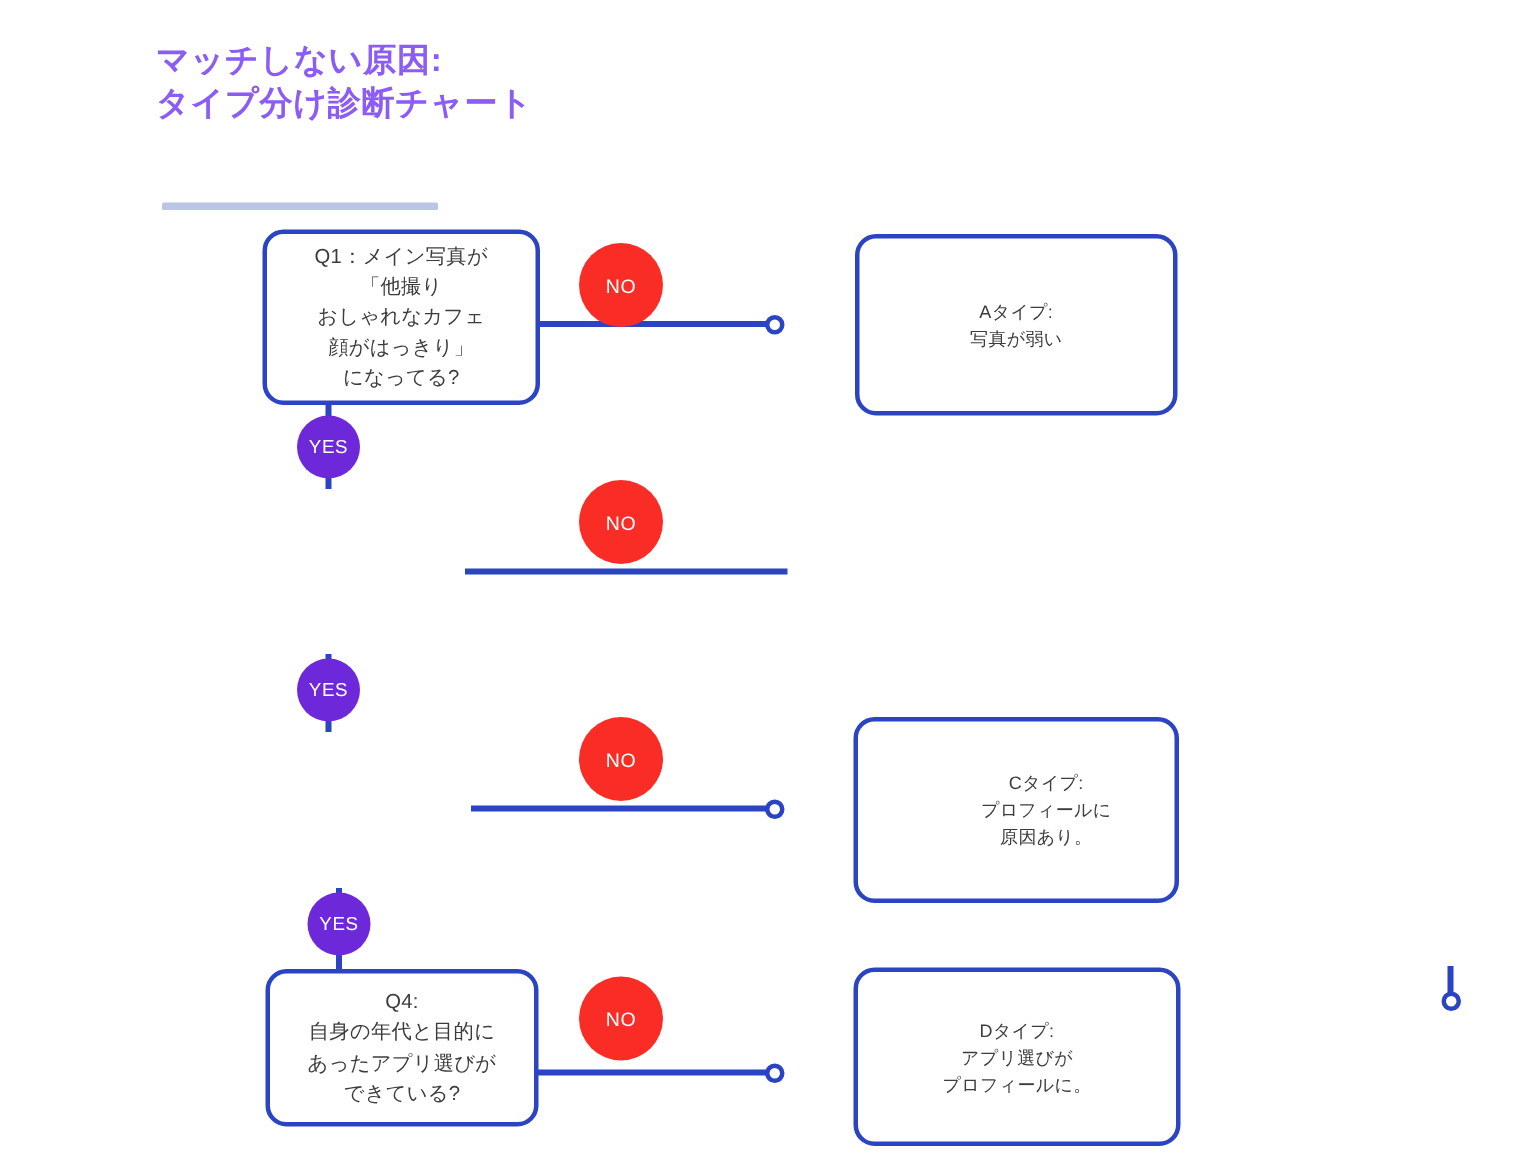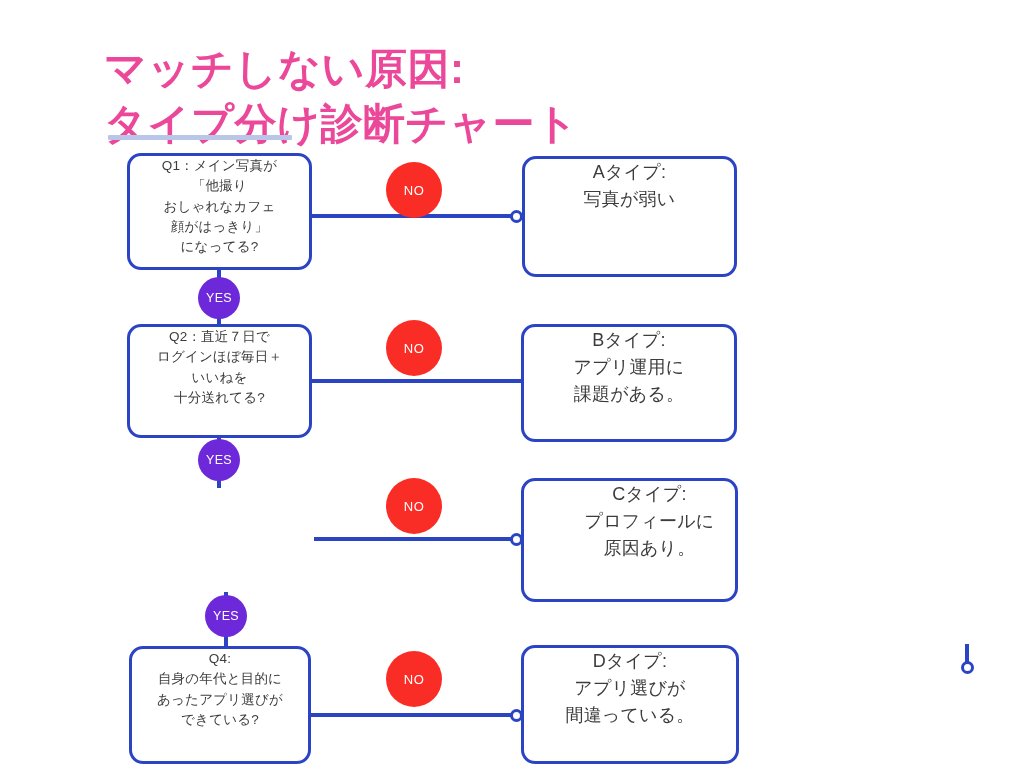--- a/index.html
+++ b/index.html
@@ -19,60 +19,62 @@
   #canvas {
     position: absolute;
     inset: 0;
     width: 1024px;
     height: 768px;
   }
   
   .title {
     position: absolute;
     left: 104px;
-    top: 42px;
+    top: 26px;
     width: 700px;
-    font-size: 42px;
+    font-size: 22px;
     font-weight: bold;
     line-height: 1.30;
     letter-spacing: 0.5px;
-    color: #ec4899;
+    color: #8b5cf6;
     white-space: pre-line;
   }
   .title-rule {
     position: absolute;
     left: 108px;
     top: 135px;
     width: 184px;
     height: 5px;
     background: #b9c6e8;
     border-radius: 1px;
   }
   
   .node {
     position: absolute;
     box-sizing: border-box;
     border: 3px solid #2b44c4;
     border-radius: 14px;
     background: #ffffff;
     display: flex;
+    align-items: center;
     justify-content: center;
     text-align: center;
     z-index: 3;
+    margin-left: 48px;
   }
   .node .node-text {
     white-space: pre-line;
     font-size: 13.5px;
     line-height: 1.50;
     color: #3c3c3c;
     letter-spacing: 0.2px;
     padding: 0 6px;
   }
   .node.question .node-text { font-size: 13.5px; }
-  .node.result   .node-text { font-size: 18px; }
+  .node.result   .node-text { font-size: 12px; }
 
   
   .hline {
     position: absolute;
     height: 4px;
     background: #2b44c4;
     z-index: 1;
   }
   .vline {
     position: absolute;
@@ -145,69 +147,58 @@
   <div class="badge no" style="left:386px; top:162px;">NO</div>
 
   <div class="node result" style="left:522px; top:156px; width:215px; height:121px;">
     <div class="node-text">Aタイプ:
 写真が弱い</div>
   </div>
 
   <div class="vline" style="left:217px; top:268px; height:58px;"></div>
   <div class="badge yes" style="left:198px; top:277px;">YES</div>
 
-  <div class="node question" style="left:127px; top:324px; width:185px; height:114px;">
-    <div class="node-text">Q2：直近７日で
-ログインほぼ毎日＋
-いいねを
-十分送れてる?</div>
-  </div>
 
   <div class="hline" style="left:310px; top:379px; width:215px;"></div>
 
   <div class="badge no" style="left:386px; top:320px;">NO</div>
 
-  <div class="node result" style="left:521px; top:324px; width:216px; height:118px;">
-    <div class="node-text">Bタイプ:
-アプリ運用に
-課題がある。</div>
-  </div>
 
   <div class="vline" style="left:217px; top:436px; height:52px;"></div>
   <div class="badge yes" style="left:198px; top:439px;">YES</div>
 
 
   <div class="hline" style="left:314px; top:537px; width:204px;"></div>
   <div class="ring" style="left:510px; top:533px;"></div>
 
   <div class="badge no" style="left:386px; top:478px;">NO</div>
 
   <div class="node result" style="left:521px; top:478px; width:217px; height:124px;padding-left:40px;">
     <div class="node-text">Cタイプ:
 プロフィールに
 原因あり。</div>
   </div>
 
   <div class="vline" style="left:224px; top:592px; height:54px;"></div>
   <div class="badge yes" style="left:205px; top:595px;">YES</div>
 
-  <div class="node question" style="left:129px; top:646px; width:182px; height:118px;">
+  <div class="node question" style="left:129px; top:646px; width:182px; height:105px;">
     <div class="node-text">Q4:
 自身の年代と目的に
 あったアプリ選びが
 できている?</div>
   </div>
 
   <div class="hline" style="left:309px; top:713px; width:209px;"></div>
   <div class="ring" style="left:510px; top:709px;"></div>
 
   <div class="badge no" style="left:386px; top:651px;">NO</div>
 
   <div class="node result" style="left:521px; top:645px; width:218px; height:119px;">
     <div class="node-text">Dタイプ:
 アプリ選びが
-間違っている。</div>
+プロフィールに。</div>
   </div>
 
   <div class="stray-stem" style="left:965px; top:644px; height:22px;"></div>
   <div class="ring" style="left:961px; top:661px;"></div>
 
 </div>
 
 </body></html>

